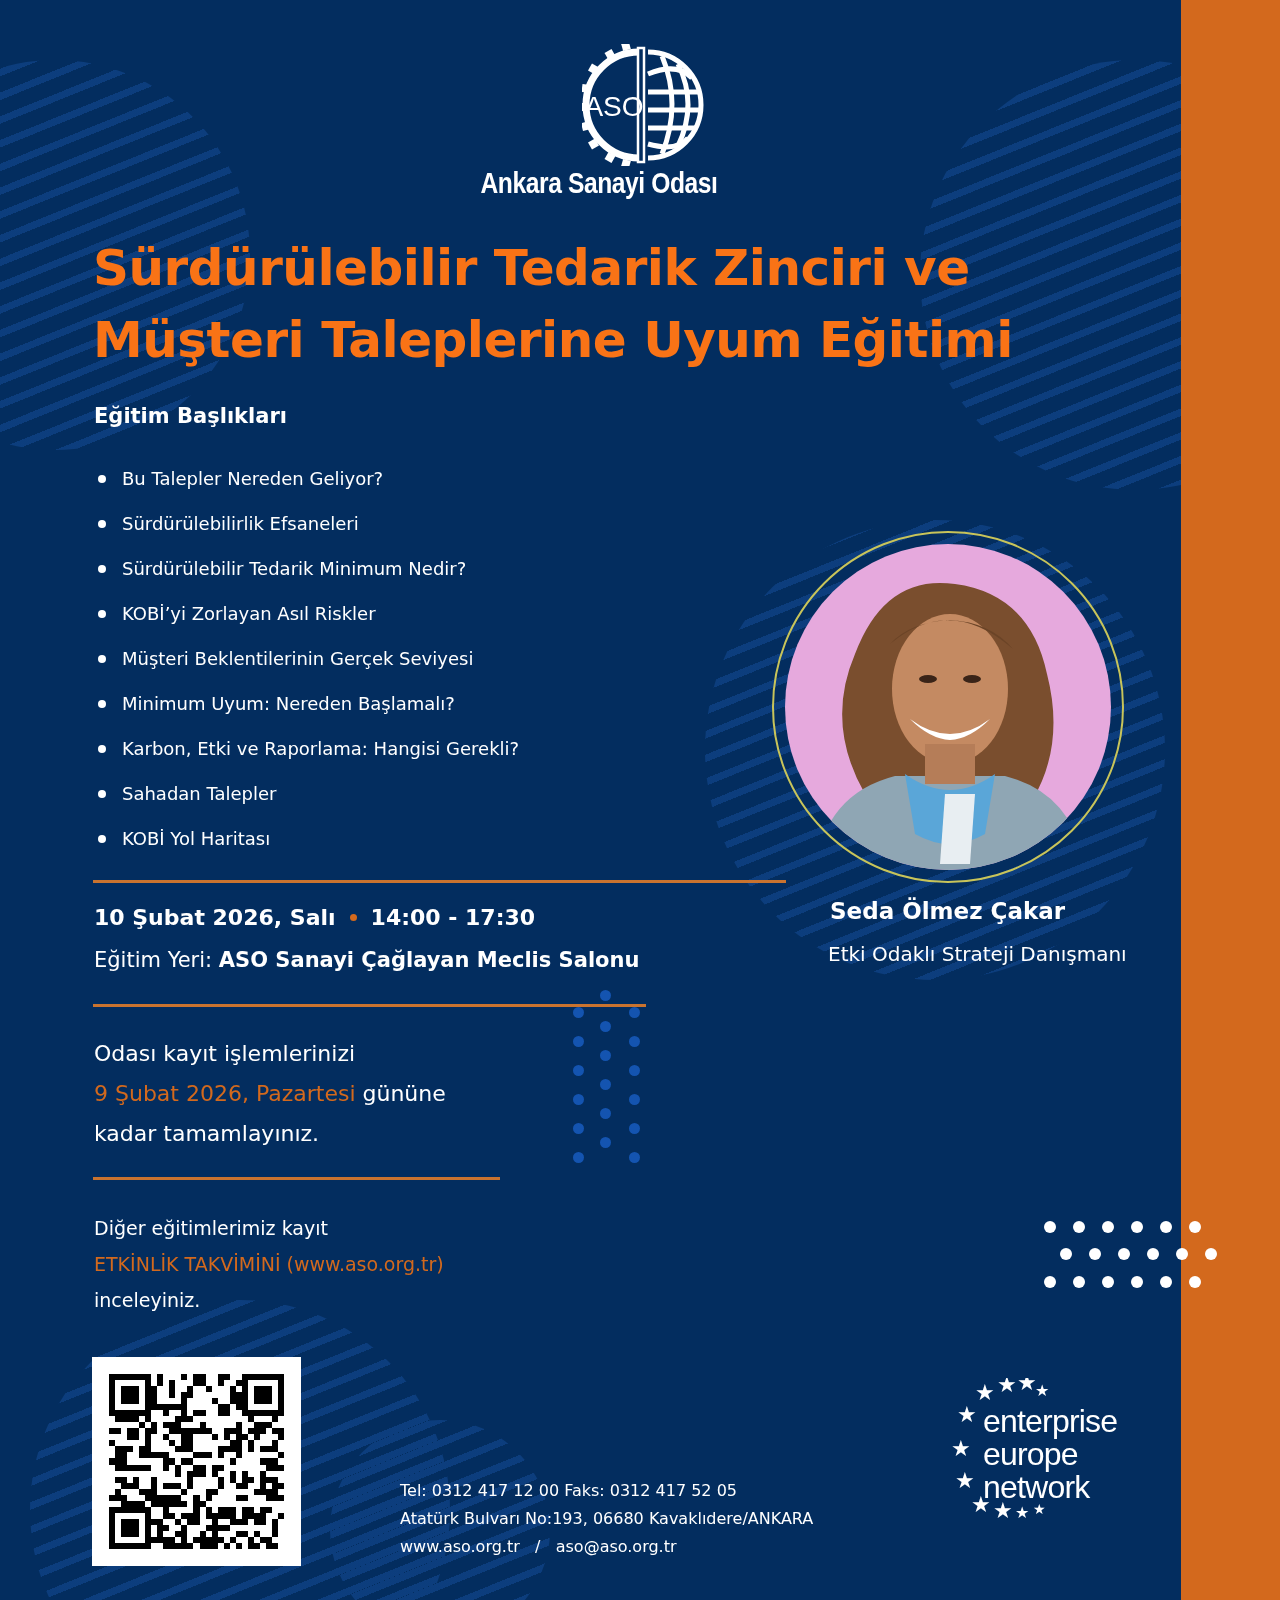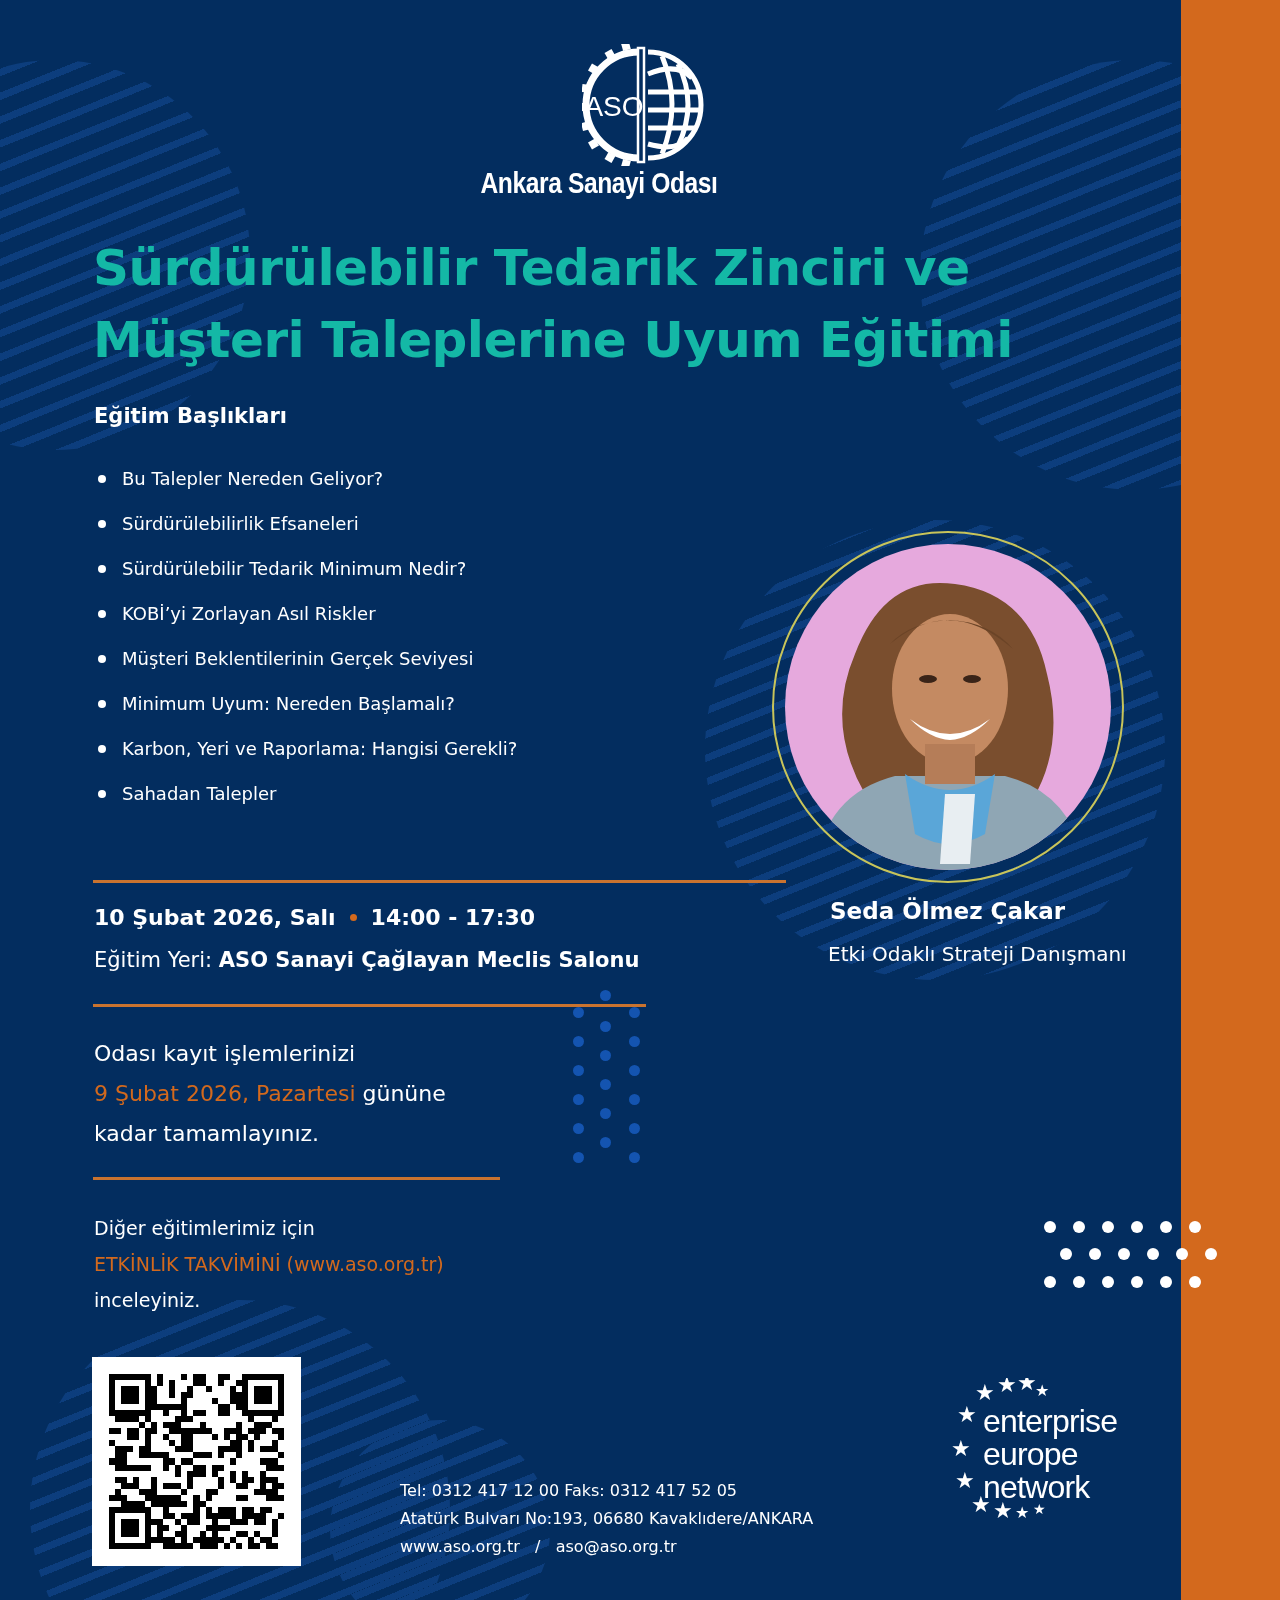--- a/index.html
+++ b/index.html
@@ -12,21 +12,21 @@
   
   .stripe-circle { position: absolute; border-radius: 50%;
     background: repeating-linear-gradient(-22deg, rgba(20,75,150,0.55) 0 7px, transparent 7px 22px); }
 
   
   .logo { position: absolute; left: 582px; top: 44px; width: 122px; height: 122px; }
   .logo-name { position: absolute; left: 0; width: 1180px; top: 166px; text-align: center;
     font-family: "Liberation Sans", sans-serif; font-weight: bold; font-size: 30px; letter-spacing: -0.5px;
     transform: scaleX(0.82); transform-origin: 640px 0; }
 
-  .title { position: absolute; left: 93px; top: 232px; width: 1100px; color: #14b8a6;
+  .title { position: absolute; left: 93px; top: 232px; width: 1100px; color: #f97316;
     font-family: "DejaVu Sans", sans-serif; font-weight: bold; font-size: 50px; line-height: 72px; letter-spacing: -0.5px; }
 
   .topics-heading { position: absolute; left: 94px; top: 404px; font-weight: bold; font-size: 21px; }
   .topics { position: absolute; left: 94px; top: 456px; list-style: none; }
   .topics li { height: 45px; font-size: 18px; line-height: 45px; display: flex; align-items: center; }
   .bullet { display: inline-block; width: 8px; height: 8px; border-radius: 50%; background: #fff; margin: 0 16px 0 4px; flex: none; }
 
   .rule { position: absolute; height: 3px; background: #c9732f; }
 
   .date-line { position: absolute; left: 94px; top: 905px; font-weight: bold; font-size: 22px; display: flex; align-items: center; }
@@ -126,25 +126,29 @@
     <li>
         <span class="bullet"></span>
         <span>Müşteri Beklentilerinin Gerçek Seviyesi</span>
       </li>
     <li>
         <span class="bullet"></span>
         <span>Minimum Uyum: Nereden Başlamalı?</span>
       </li>
     <li>
         <span class="bullet"></span>
-        <span>Karbon, Yeri ve Raporlama: Hangisi Gerekli?</span>
+        <span>Karbon, Etki ve Raporlama: Hangisi Gerekli?</span>
       </li>
     <li>
         <span class="bullet"></span>
         <span>Sahadan Talepler</span>
+      </li>
+    <li>
+        <span class="bullet"></span>
+        <span>KOBİ Yol Haritası</span>
       </li>
   </ul>
 
   <div class="rule" style="left:93px; top:880px; width:693px;"></div>
 
   <div class="date-line">
     <span>10 Şubat 2026, Salı</span>
     <span class="dot"></span>
     <span>14:00 - 17:30</span>
   </div>
@@ -178,21 +182,21 @@
 
   <div class="reg">
     <div>Odası kayıt işlemlerinizi</div>
     <div><span class="orange">9 Şubat 2026, Pazartesi</span> <span>gününe</span></div>
     <div>kadar tamamlayınız.</div>
   </div>
 
   <div class="rule" style="left:93px; top:1177px; width:407px;"></div>
 
   <div class="other">
-    <div>Diğer eğitimlerimiz için</div>
+    <div>Diğer eğitimlerimiz kayıt</div>
     <div class="orange">ETKİNLİK TAKVİMİNİ (www.aso.org.tr)</div>
     <div>inceleyiniz.</div>
   </div>
 
   <div class="speaker-ring"></div>
   <div class="speaker-photo">
     <svg width="326" height="326" viewBox="0 0 326 326">
       <path d="M80 250 Q40 180 70 110 Q100 30 170 40 Q245 50 262 130 Q280 200 248 255 Z" fill="#7a4e2e"></path>
       <path d="M30 326 Q40 250 110 232 L220 232 Q290 250 300 326 Z" fill="#8fa6b4"></path>
       <path d="M120 230 Q165 262 210 230 L200 290 Q165 310 130 290 Z" fill="#5aa6d8"></path>

